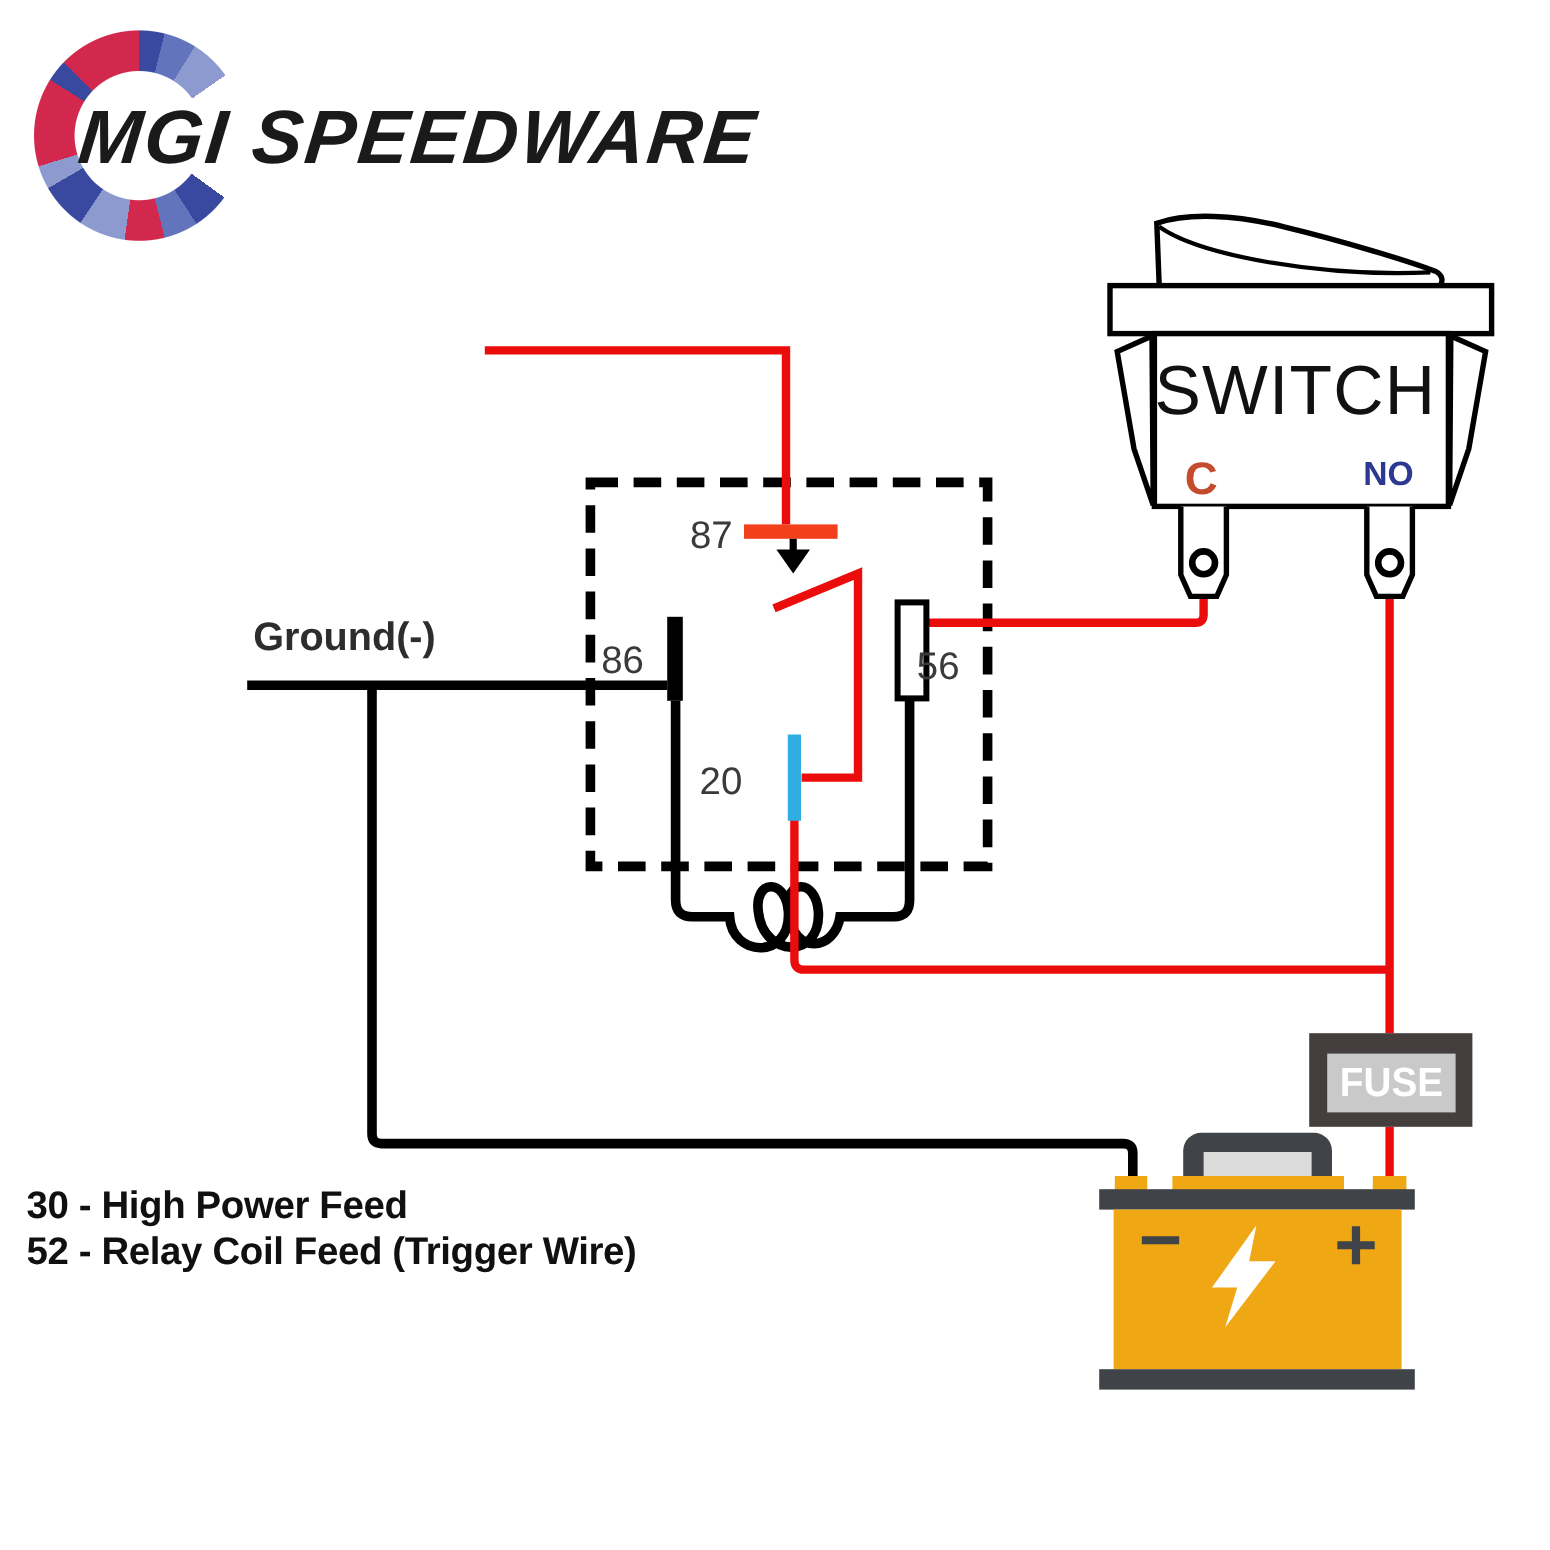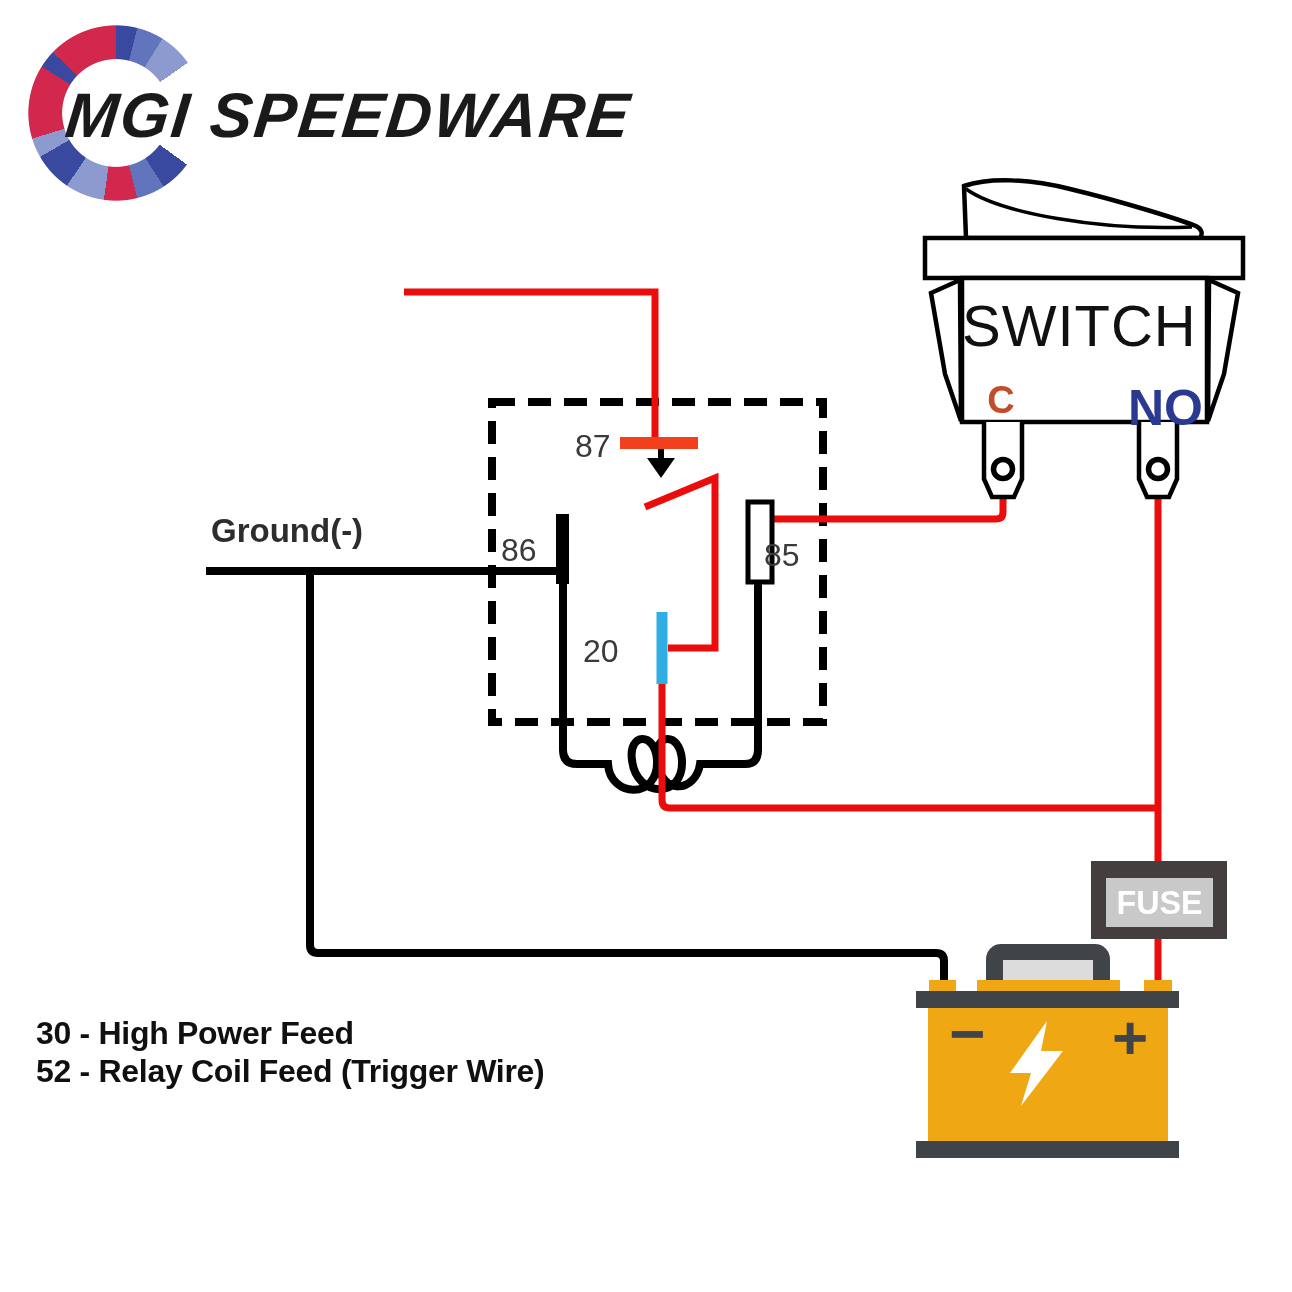--- a/index.html
+++ b/index.html
@@ -25,29 +25,29 @@
   .pin{font-size:32px;font-weight:400;color:var(--label-gray);}
   .pin-87{left:575px;top:428px;}
   .pin-86{left:501px;top:532px;}
   .pin-85{left:764px;top:537px;}
   .pin-30{left:583px;top:633px;}
   .switch-title{left:962px;top:297px;width:245px;text-align:left;
                 font-size:58px;line-height:58px;font-weight:400;letter-spacing:1px;color:#111;}
   .term-c{left:971px;top:379px;width:60px;text-align:center;
           font-size:38px;font-weight:700;color:var(--switch-c-red);}
   .term-no{left:1128px;top:379px;width:58px;text-align:center;
-           font-size:50px;font-weight:700;color:var(--switch-no-blue);}
+           font-size:28px;font-weight:700;color:var(--switch-no-blue);}
   .fuse-label{left:1106px;top:885px;width:107px;text-align:center;font-size:34px;
               line-height:34px;font-weight:700;color:#fff;transform:scaleX(.95);}
   .bat-minus{left:941px;top:1003px;width:52px;text-align:center;font-size:62px;
              line-height:62px;font-weight:700;color:var(--battery-gray);}
   .bat-plus{left:1102px;top:1007px;width:56px;text-align:center;font-size:62px;
             line-height:62px;font-weight:700;color:var(--battery-gray);}
-  .legend{position:absolute;left:36px;top:985px;font-size:32px;font-weight:700;
-          color:#101010;line-height:38.4px;letter-spacing:-0.3px;margin-top:29px;}
+  .legend{position:absolute;left:22px;top:985px;font-size:32px;font-weight:700;
+          color:#101010;line-height:38.4px;letter-spacing:-0.3px;}
   .legend div{white-space:nowrap;}
 
   
   .logo-c{position:absolute;left:27px;top:24px;width:178px;height:178px;
     background:conic-gradient(from 0deg,
       var(--logo-blue-dark) 0deg 14deg,
       var(--logo-blue-mid) 14deg 32deg,
       var(--logo-blue-light) 32deg 55deg,
       transparent 55deg 126deg,
       var(--logo-blue-dark) 126deg 147deg,
@@ -128,21 +128,21 @@
     </g>
   </svg>
 
   <div class="logo-c"></div>
   <div class="lbl logo-text">MGI SPEEDWARE</div>
 
   <div class="lbl ground">Ground(-)</div>
 
   <div class="lbl pin pin-87">87</div>
   <div class="lbl pin pin-86">86</div>
-  <div class="lbl pin pin-85">85</div>
+  <div class="lbl pin pin-85">56</div>
   <div class="lbl pin pin-30">20</div>
 
   <div class="lbl switch-title">SWITCH</div>
   <div class="lbl term-c">C</div>
   <div class="lbl term-no">NO</div>
 
   <div class="lbl fuse-label">FUSE</div>
   <div class="lbl bat-minus">−</div>
   <div class="lbl bat-plus">+</div>
 

